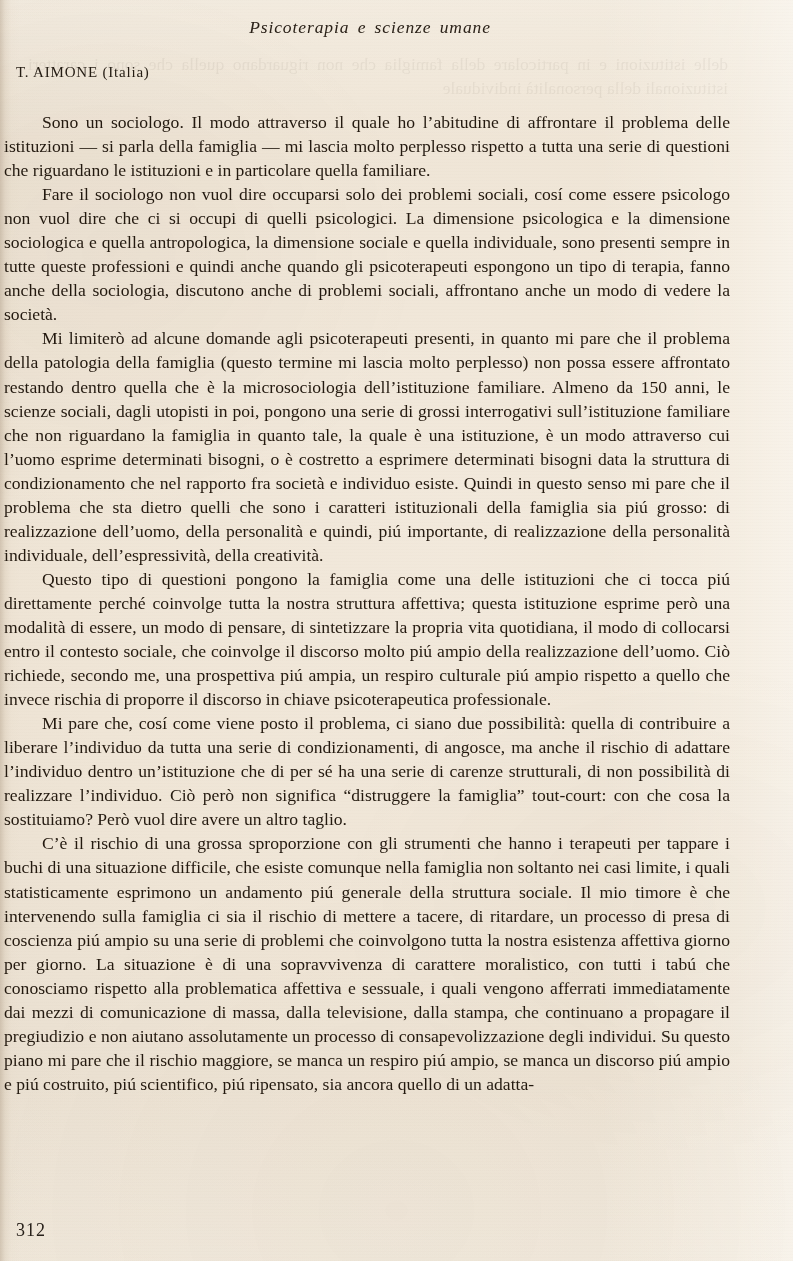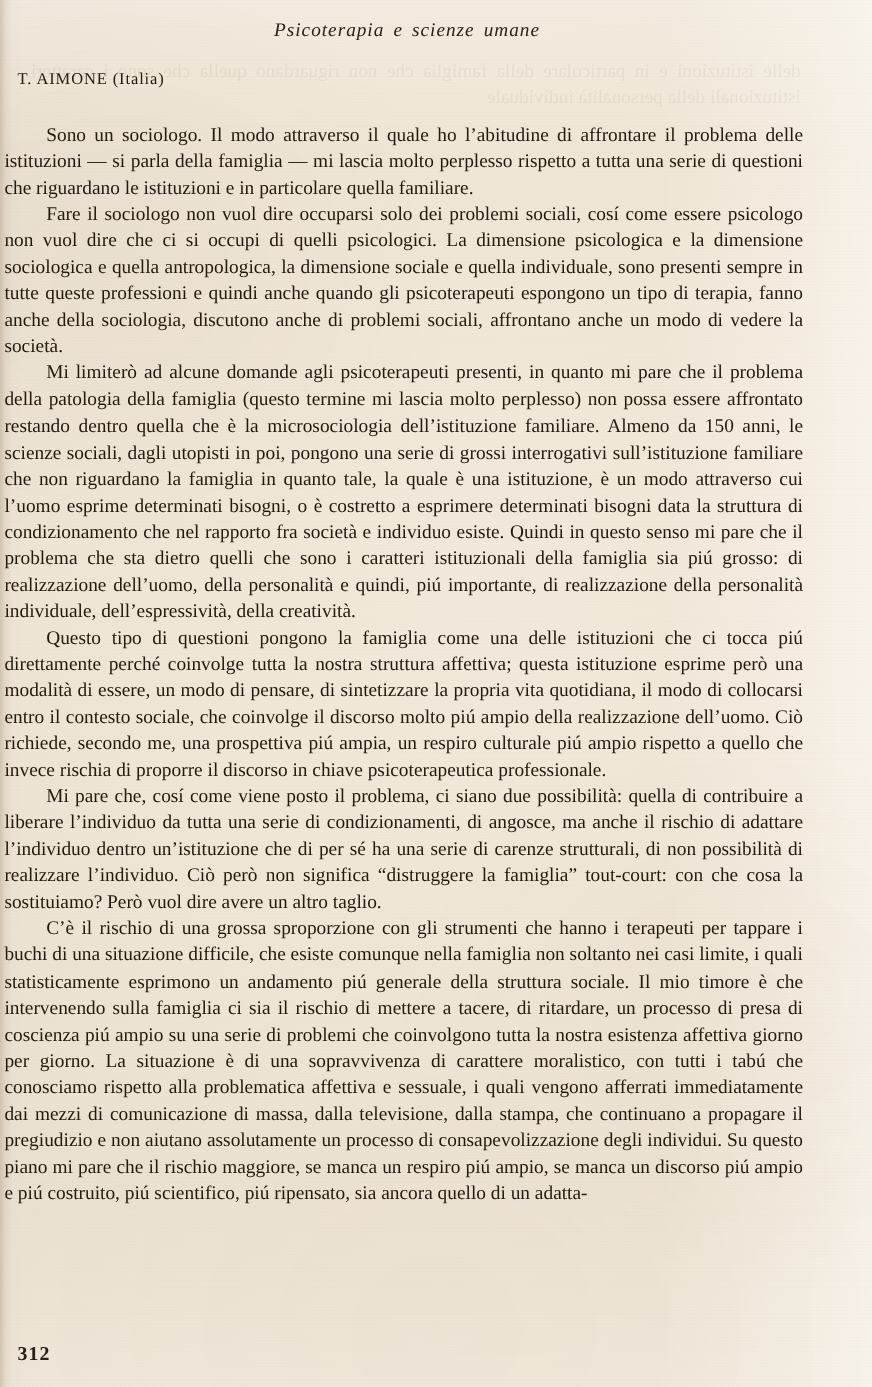--- a/index.html
+++ b/index.html
@@ -119,21 +119,20 @@
     text-indent: 38px;
   }
 
   .folio {
     position: absolute;
     left: 16px;
     top: 1220px;
     font-size: 18px;
     letter-spacing: 1px;
     color: #27201a;
-    font-weight: bold;
   }
 
   
   .ink-wash {
     position: absolute;
     inset: 0;
     pointer-events: none;
     mix-blend-mode: multiply;
     opacity: .35;
     background:

